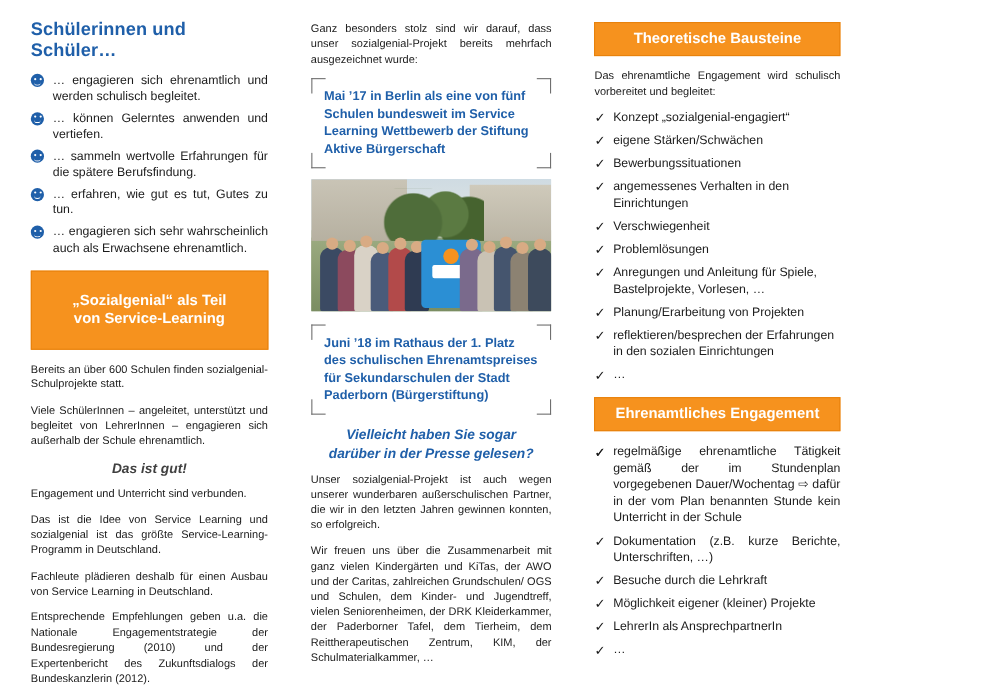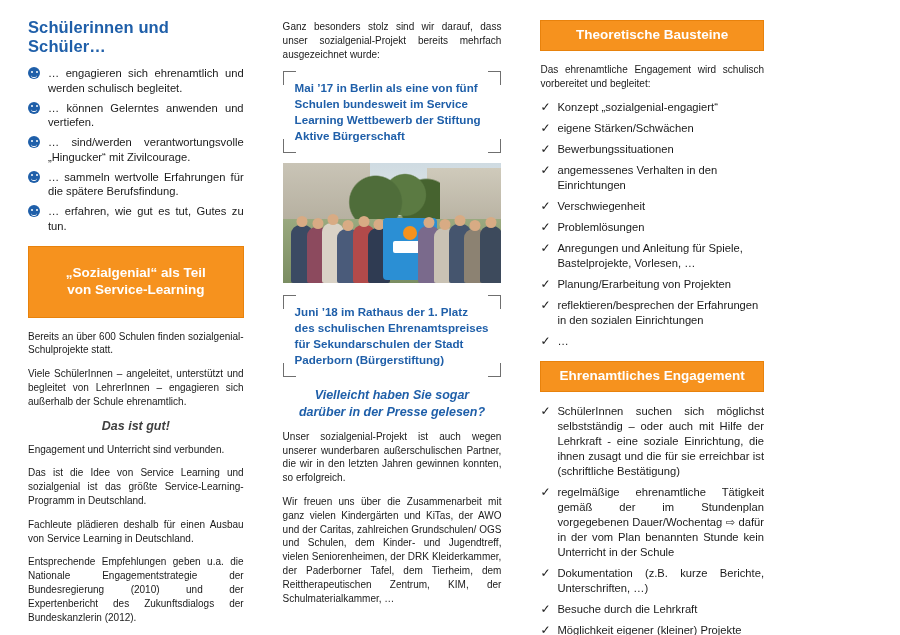--- a/index.html
+++ b/index.html
@@ -258,23 +258,23 @@
 <div class="page">
 
   <div class="col col-1">
     <h1 class="blue-heading">
       <span>Schülerinnen und Schüler</span><span class="dots">…</span>
     </h1>
 
     <ul class="smiley-list">
       <li><span class="smiley"></span><span>… engagieren sich ehrenamtlich und werden schulisch begleitet.</span></li>
       <li><span class="smiley"></span><span>… können Gelerntes anwenden und vertiefen.</span></li>
-      <li><span class="smiley"></span><span>… sind/werden verantwortungsvolle „Hingucker“ mit Zivilcourage.</span></li>
       <li><span class="smiley"></span><span>… sammeln wertvolle Erfahrungen für die spätere Berufsfindung.</span></li>
       <li><span class="smiley"></span><span>… erfahren, wie gut es tut, Gutes zu tun.</span></li>
+      <li><span class="smiley"></span><span>… engagieren sich sehr wahrscheinlich auch als Erwachsene ehrenamtlich.</span></li>
     </ul>
 
     <div class="orange-box tall" style="white-space: pre-line;">„Sozialgenial“ als Teil
 von Service-Learning</div>
 
     <p class="body">Bereits an über 600 Schulen finden sozialgenial-Schulprojekte statt.</p>
     <p class="body">Viele SchülerInnen – angeleitet, unterstützt und begleitet von LehrerInnen – engagieren sich außerhalb der Schule ehrenamtlich.</p>
 
     <p class="center-bold-black">Das ist gut!</p>
 
@@ -368,21 +368,21 @@
       <li><span class="check">✓</span><span>Problemlösungen</span></li>
       <li><span class="check">✓</span><span>Anregungen und Anleitung für Spiele, Bastelprojekte, Vorlesen, …</span></li>
       <li><span class="check">✓</span><span>Planung/Erarbeitung von Projekten</span></li>
       <li><span class="check">✓</span><span>reflektieren/besprechen der Erfahrungen in den sozialen Einrichtungen</span></li>
       <li><span class="check">✓</span><span>…</span></li>
     </ul>
 
     <div class="orange-box" style="">Ehrenamtliches Engagement</div>
 
     <ul class="check-list justified">
-      <li><span class="check">✓</span><span>SchülerInnen suchen sich möglichst selbstständig – oder auch mit Hilfe der Lehrkraft - eine soziale Einrichtung, die ihnen zusagt und die für sie erreichbar ist (schriftliche Bestätigung)</span></li>
+      <li><span class="check">✓</span></li>
       <li><span class="check">✓</span><span>regelmäßige ehrenamtliche Tätigkeit gemäß der im Stundenplan vorgegebenen Dauer/Wochentag ⇨ dafür in der vom Plan benannten Stunde kein Unterricht in der Schule</span></li>
       <li><span class="check">✓</span><span>Dokumentation (z.B. kurze Berichte, Unterschriften, …)</span></li>
       <li><span class="check">✓</span><span>Besuche durch die Lehrkraft</span></li>
       <li><span class="check">✓</span><span>Möglichkeit eigener (kleiner) Projekte</span></li>
       <li><span class="check">✓</span><span>LehrerIn als AnsprechpartnerIn</span></li>
       <li><span class="check">✓</span><span>…</span></li>
     </ul>
   </div>
 
 </div>

